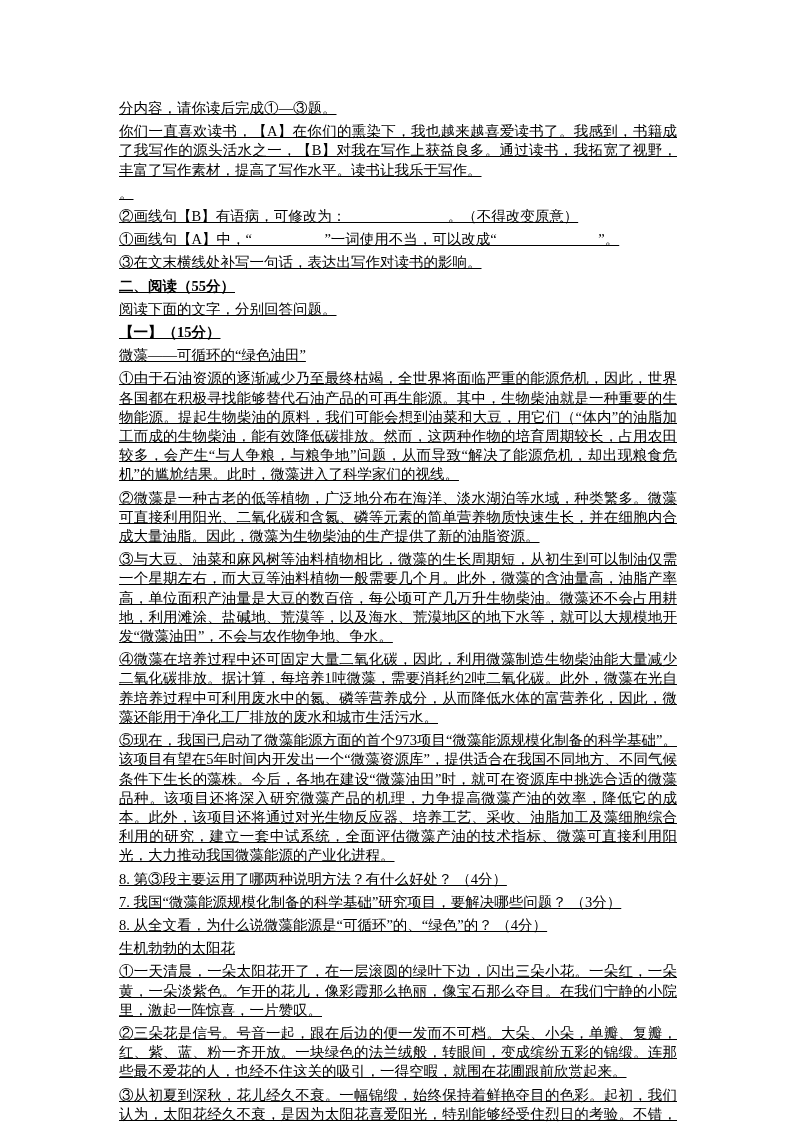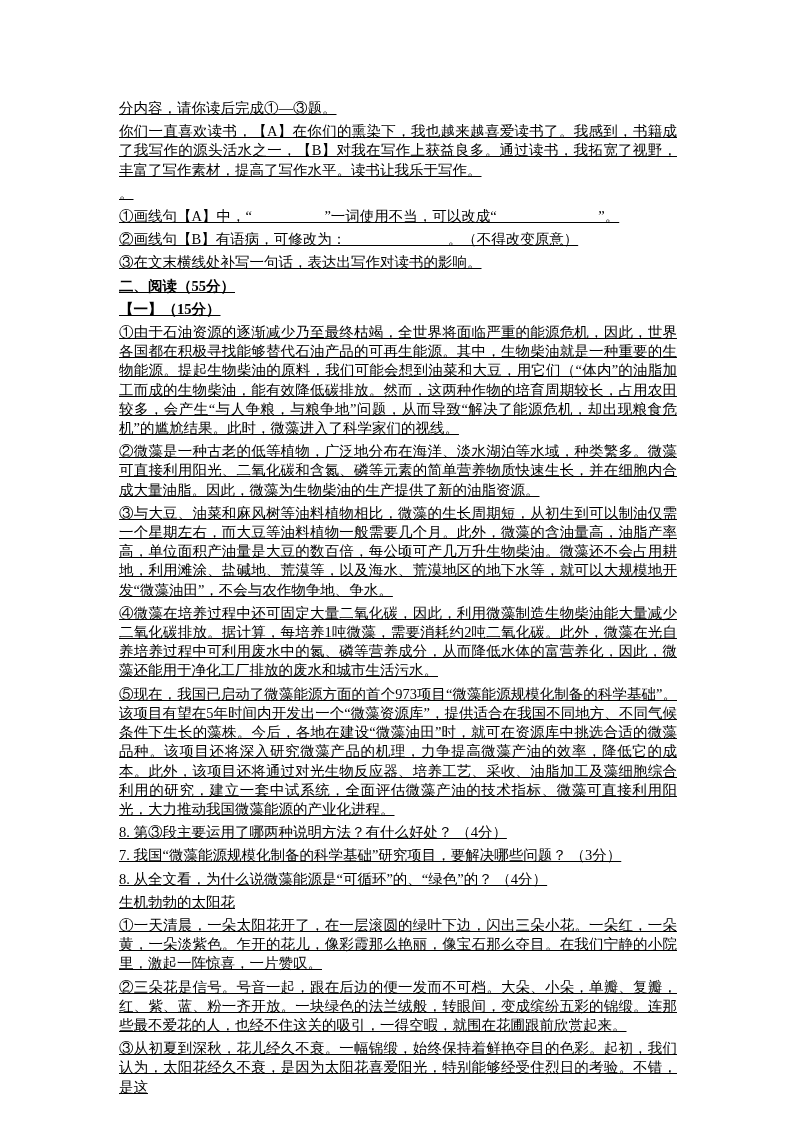--- a/index.html
+++ b/index.html
@@ -32,27 +32,29 @@
   }
 </style>
 </head>
 <body>
 
 <div class="page">
 
   <p class="para">分内容，请你读后完成①—③题。</p>
   <p class="para">你们一直喜欢读书，【A】在你们的熏染下，我也越来越喜爱读书了。我感到，书籍成了我写作的源头活水之一，【B】对我在写作上获益良多。通过读书，我拓宽了视野，丰富了写作素材，提高了写作水平。读书让我乐于写作。</p>
   <p class="para">。</p>
+  <p class="para">②画线句【B】有语病，可修改为：　　　　　　　。（不得改变原意）</p>
   <p class="para">①画线句【A】中，“　　　　　”一词使用不当，可以改成“　　　　　　　”。</p>
-  <p class="para">②画线句【B】有语病，可修改为：　　　　　　　。（不得改变原意）</p>
   <p class="para">③在文末横线处补写一句话，表达出写作对读书的影响。</p>
 
   <p class="para bold">二、阅读（55分）</p>
+  <p class="para">阅读下面的文字，分别回答问题。</p>
 
   <p class="para bold">【一】（15分）</p>
+  <p class="para">微藻——可循环的“绿色油田”</p>
   <p class="para">①由于石油资源的逐渐减少乃至最终枯竭，全世界将面临严重的能源危机，因此，世界各国都在积极寻找能够替代石油产品的可再生能源。其中，生物柴油就是一种重要的生物能源。提起生物柴油的原料，我们可能会想到油菜和大豆，用它们（“体内”的油脂加工而成的生物柴油，能有效降低碳排放。然而，这两种作物的培育周期较长，占用农田较多，会产生“与人争粮，与粮争地”问题，从而导致“解决了能源危机，却出现粮食危机”的尴尬结果。此时，微藻进入了科学家们的视线。</p>
   <p class="para">②微藻是一种古老的低等植物，广泛地分布在海洋、淡水湖泊等水域，种类繁多。微藻可直接利用阳光、二氧化碳和含氮、磷等元素的简单营养物质快速生长，并在细胞内合成大量油脂。因此，微藻为生物柴油的生产提供了新的油脂资源。</p>
   <p class="para">③与大豆、油菜和麻风树等油料植物相比，微藻的生长周期短，从初生到可以制油仅需一个星期左右，而大豆等油料植物一般需要几个月。此外，微藻的含油量高，油脂产率高，单位面积产油量是大豆的数百倍，每公顷可产几万升生物柴油。微藻还不会占用耕地，利用滩涂、盐碱地、荒漠等，以及海水、荒漠地区的地下水等，就可以大规模地开发“微藻油田”，不会与农作物争地、争水。</p>
   <p class="para">④微藻在培养过程中还可固定大量二氧化碳，因此，利用微藻制造生物柴油能大量减少二氧化碳排放。据计算，每培养1吨微藻，需要消耗约2吨二氧化碳。此外，微藻在光自养培养过程中可利用废水中的氮、磷等营养成分，从而降低水体的富营养化，因此，微藻还能用于净化工厂排放的废水和城市生活污水。</p>
   <p class="para">⑤现在，我国已启动了微藻能源方面的首个973项目“微藻能源规模化制备的科学基础”。该项目有望在5年时间内开发出一个“微藻资源库”，提供适合在我国不同地方、不同气候条件下生长的藻株。今后，各地在建设“微藻油田”时，就可在资源库中挑选合适的微藻品种。该项目还将深入研究微藻产品的机理，力争提高微藻产油的效率，降低它的成本。此外，该项目还将通过对光生物反应器、培养工艺、采收、油脂加工及藻细胞综合利用的研究，建立一套中试系统，全面评估微藻产油的技术指标、微藻可直接利用阳光，大力推动我国微藻能源的产业化进程。</p>
   <p class="para">8. 第③段主要运用了哪两种说明方法？有什么好处？ （4分）</p>
   <p class="para">7. 我国“微藻能源规模化制备的科学基础”研究项目，要解决哪些问题？ （3分）</p>
   <p class="para">8. 从全文看，为什么说微藻能源是“可循环”的、“绿色”的？ （4分）</p>
 
   <p class="para">生机勃勃的太阳花</p>

